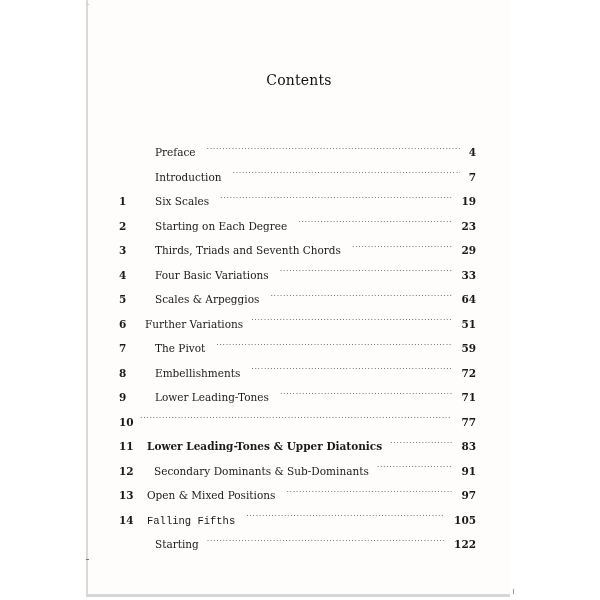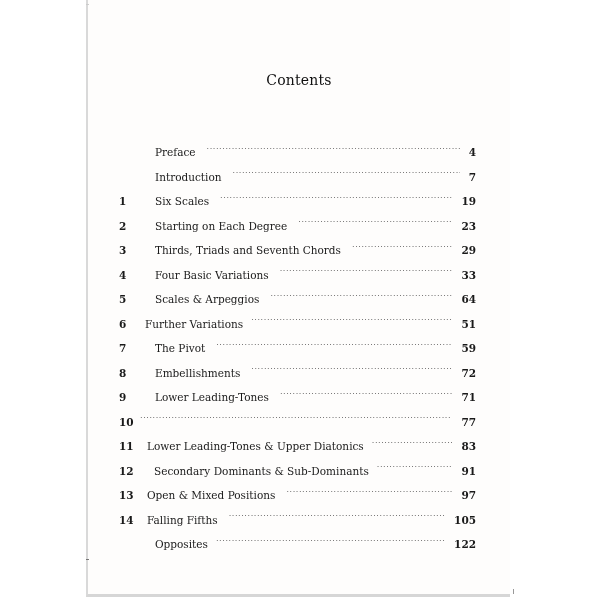--- a/index.html
+++ b/index.html
@@ -193,43 +193,43 @@
         <span class="leader"></span>
         <span class="page-num">71</span>
       </li>
       <li class="toc-row" style="margin-left:-13px;">
         <span class="num" style="width:13px;">10</span>
         <span class="leader"></span>
         <span class="page-num">77</span>
       </li>
       <li class="toc-row" style="margin-left:-13px;">
         <span class="num" style="width:13px;">11</span>
-        <span class="entry-title" style="margin-left:7px;padding-right:0;">Lower Leading-Tones &amp; Upper Diatonics</span>
+        <span class="entry-title" style="margin-left:7px;padding-right:0;font-weight:bold;">Lower Leading-Tones &amp; Upper Diatonics</span>
         <span class="leader"></span>
         <span class="page-num">83</span>
       </li>
       <li class="toc-row" style="margin-left:-13px;">
         <span class="num" style="width:13px;">12</span>
         <span class="entry-title" style="margin-left:14px;padding-right:0;">Secondary Dominants &amp; Sub-Dominants</span>
         <span class="leader"></span>
         <span class="page-num">91</span>
       </li>
       <li class="toc-row" style="margin-left:-13px;">
         <span class="num" style="width:13px;">13</span>
         <span class="entry-title" style="margin-left:7px;">Open &amp; Mixed Positions</span>
         <span class="leader"></span>
         <span class="page-num">97</span>
       </li>
       <li class="toc-row" style="margin-left:-13px;">
         <span class="num" style="width:13px;">14</span>
-        <span class="entry-title" style="margin-left:7px;">Falling Fifths</span>
+        <span class="entry-title" style="margin-left:7px;font-family:Liberation Mono, monospace;">Falling Fifths</span>
         <span class="leader"></span>
         <span class="page-num">105</span>
       </li>
       <li class="toc-row">
         <span class="num unnumbered"></span>
-        <span class="entry-title" style="padding-right:0;">Opposites</span>
+        <span class="entry-title" style="padding-right:0;">Starting</span>
         <span class="leader"></span>
         <span class="page-num">122</span>
       </li>
     </ul>
   </div>
 </div>
 
 </body></html>

